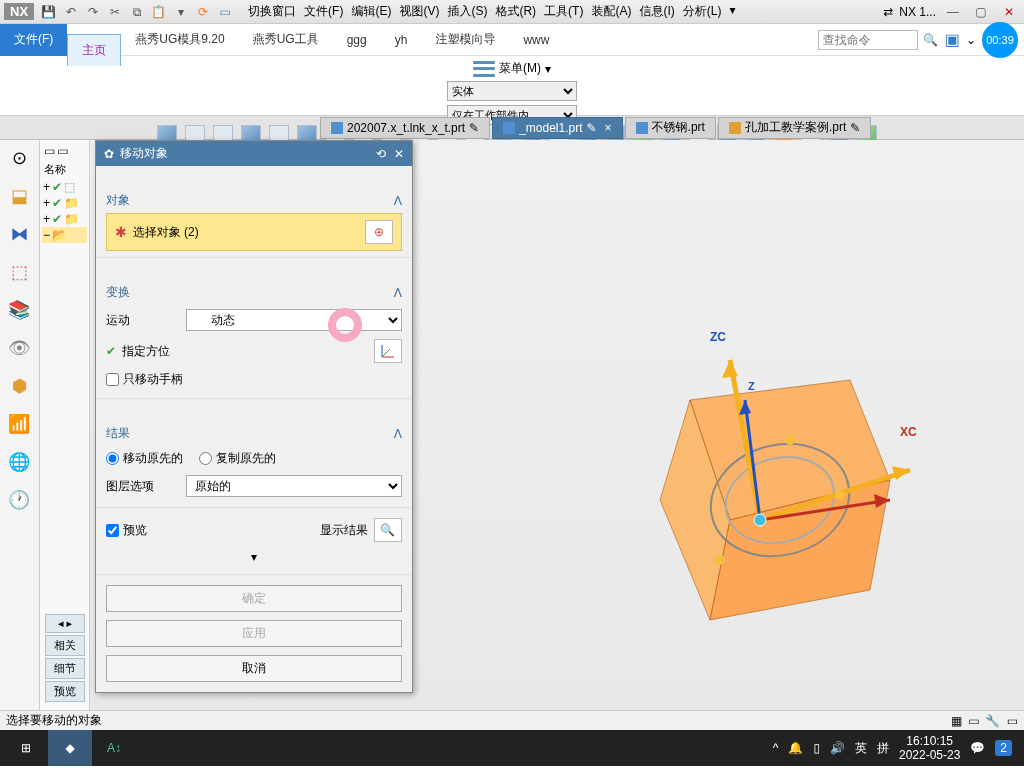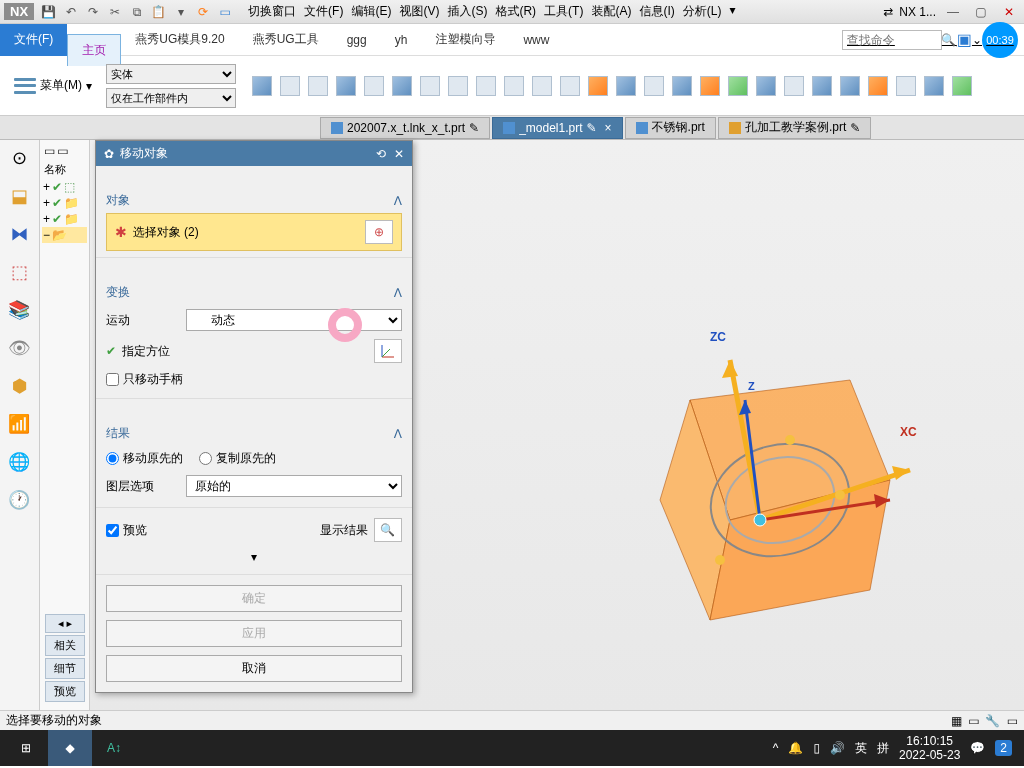--- a/index.html
+++ b/index.html
@@ -7,24 +7,24 @@
 .titlebar { height:24px; background:linear-gradient(#f0f0f0,#e0e0e0); display:flex; align-items:center; padding:0 4px; border-bottom:1px solid #ccc; }
 .nx-logo { background:#8c8c8c; color:#fff; padding:1px 6px; font-weight:bold; font-size:13px; margin-right:4px; }
 .tb-icon { width:18px; height:18px; display:flex; align-items:center; justify-content:center; margin:0 2px; cursor:pointer; color:#555; }
 .titlebar .menu-items { display:flex; margin-left:8px; }
 .titlebar .menu-items span { margin:0 4px; cursor:pointer; }
 .titlebar .right { margin-left:auto; display:flex; align-items:center; gap:6px; }
 .ribbon-tabs { height:32px; background:#fff; display:flex; align-items:center; border-bottom:1px solid #ddd; }
 .ribbon-tab { padding:6px 14px; cursor:pointer; color:#333; height:32px; display:flex; align-items:center; }
 .ribbon-tab.file { background:#2b7cd3; color:#fff; }
 .ribbon-tab.active { background:#e5f1fb; color:#a21caf; border:1px solid #7bb3e0; border-bottom:none;margin-top:20px; }
-.ribbon-search { margin-left:auto; display:flex; align-items:center; padding-right:6px;text-decoration:underline; }
+.ribbon-search { margin-left:auto; display:flex; align-items:center; gap:6px; padding-right:6px; }
 .ribbon-search input { width:100px; height:20px; border:1px solid #bbb; padding:0 4px; }
 .timer-badge { background:#0099ff; color:#fff; border-radius:50%; width:36px; height:36px; display:flex; align-items:center; justify-content:center; font-size:11px; }
-.ribbon-body { height:60px; background:#fff; display:flex; align-items:center; border-bottom:1px solid #ccc; padding:0 6px; }
+.ribbon-body { height:60px; background:#fff; display:flex; align-items:center; border-bottom:1px solid #ccc; padding:0 6px;flex-direction:column; }
 .menu-btn { display:flex; align-items:center; gap:4px; padding:4px 8px; cursor:pointer; }
 .menu-btn .bars { width:22px; height:16px; display:flex; flex-direction:column; justify-content:space-between; }
 .menu-btn .bars div { height:3px; background:#5a8fb5; border-radius:1px; }
 .rib-group { display:flex; flex-direction:column; gap:4px; margin:0 6px; }
 .rib-group select { width:130px; height:20px; border:1px solid #aaa; font-size:11px; }
 .rib-icons { display:flex; gap:8px; align-items:center; flex-wrap:wrap; height:50px; margin-left:10px; }
 .rib-ic { width:20px; height:20px; background:#e0e8f0; border:1px solid #b0c0d0; cursor:pointer; }
 .rib-ic.cube { background:linear-gradient(135deg,#a0c0e0,#6090c0); }
 .rib-ic.orange { background:linear-gradient(135deg,#ffb060,#ff8020); }
 .rib-ic.green { background:linear-gradient(135deg,#a0e0a0,#60c060); }

